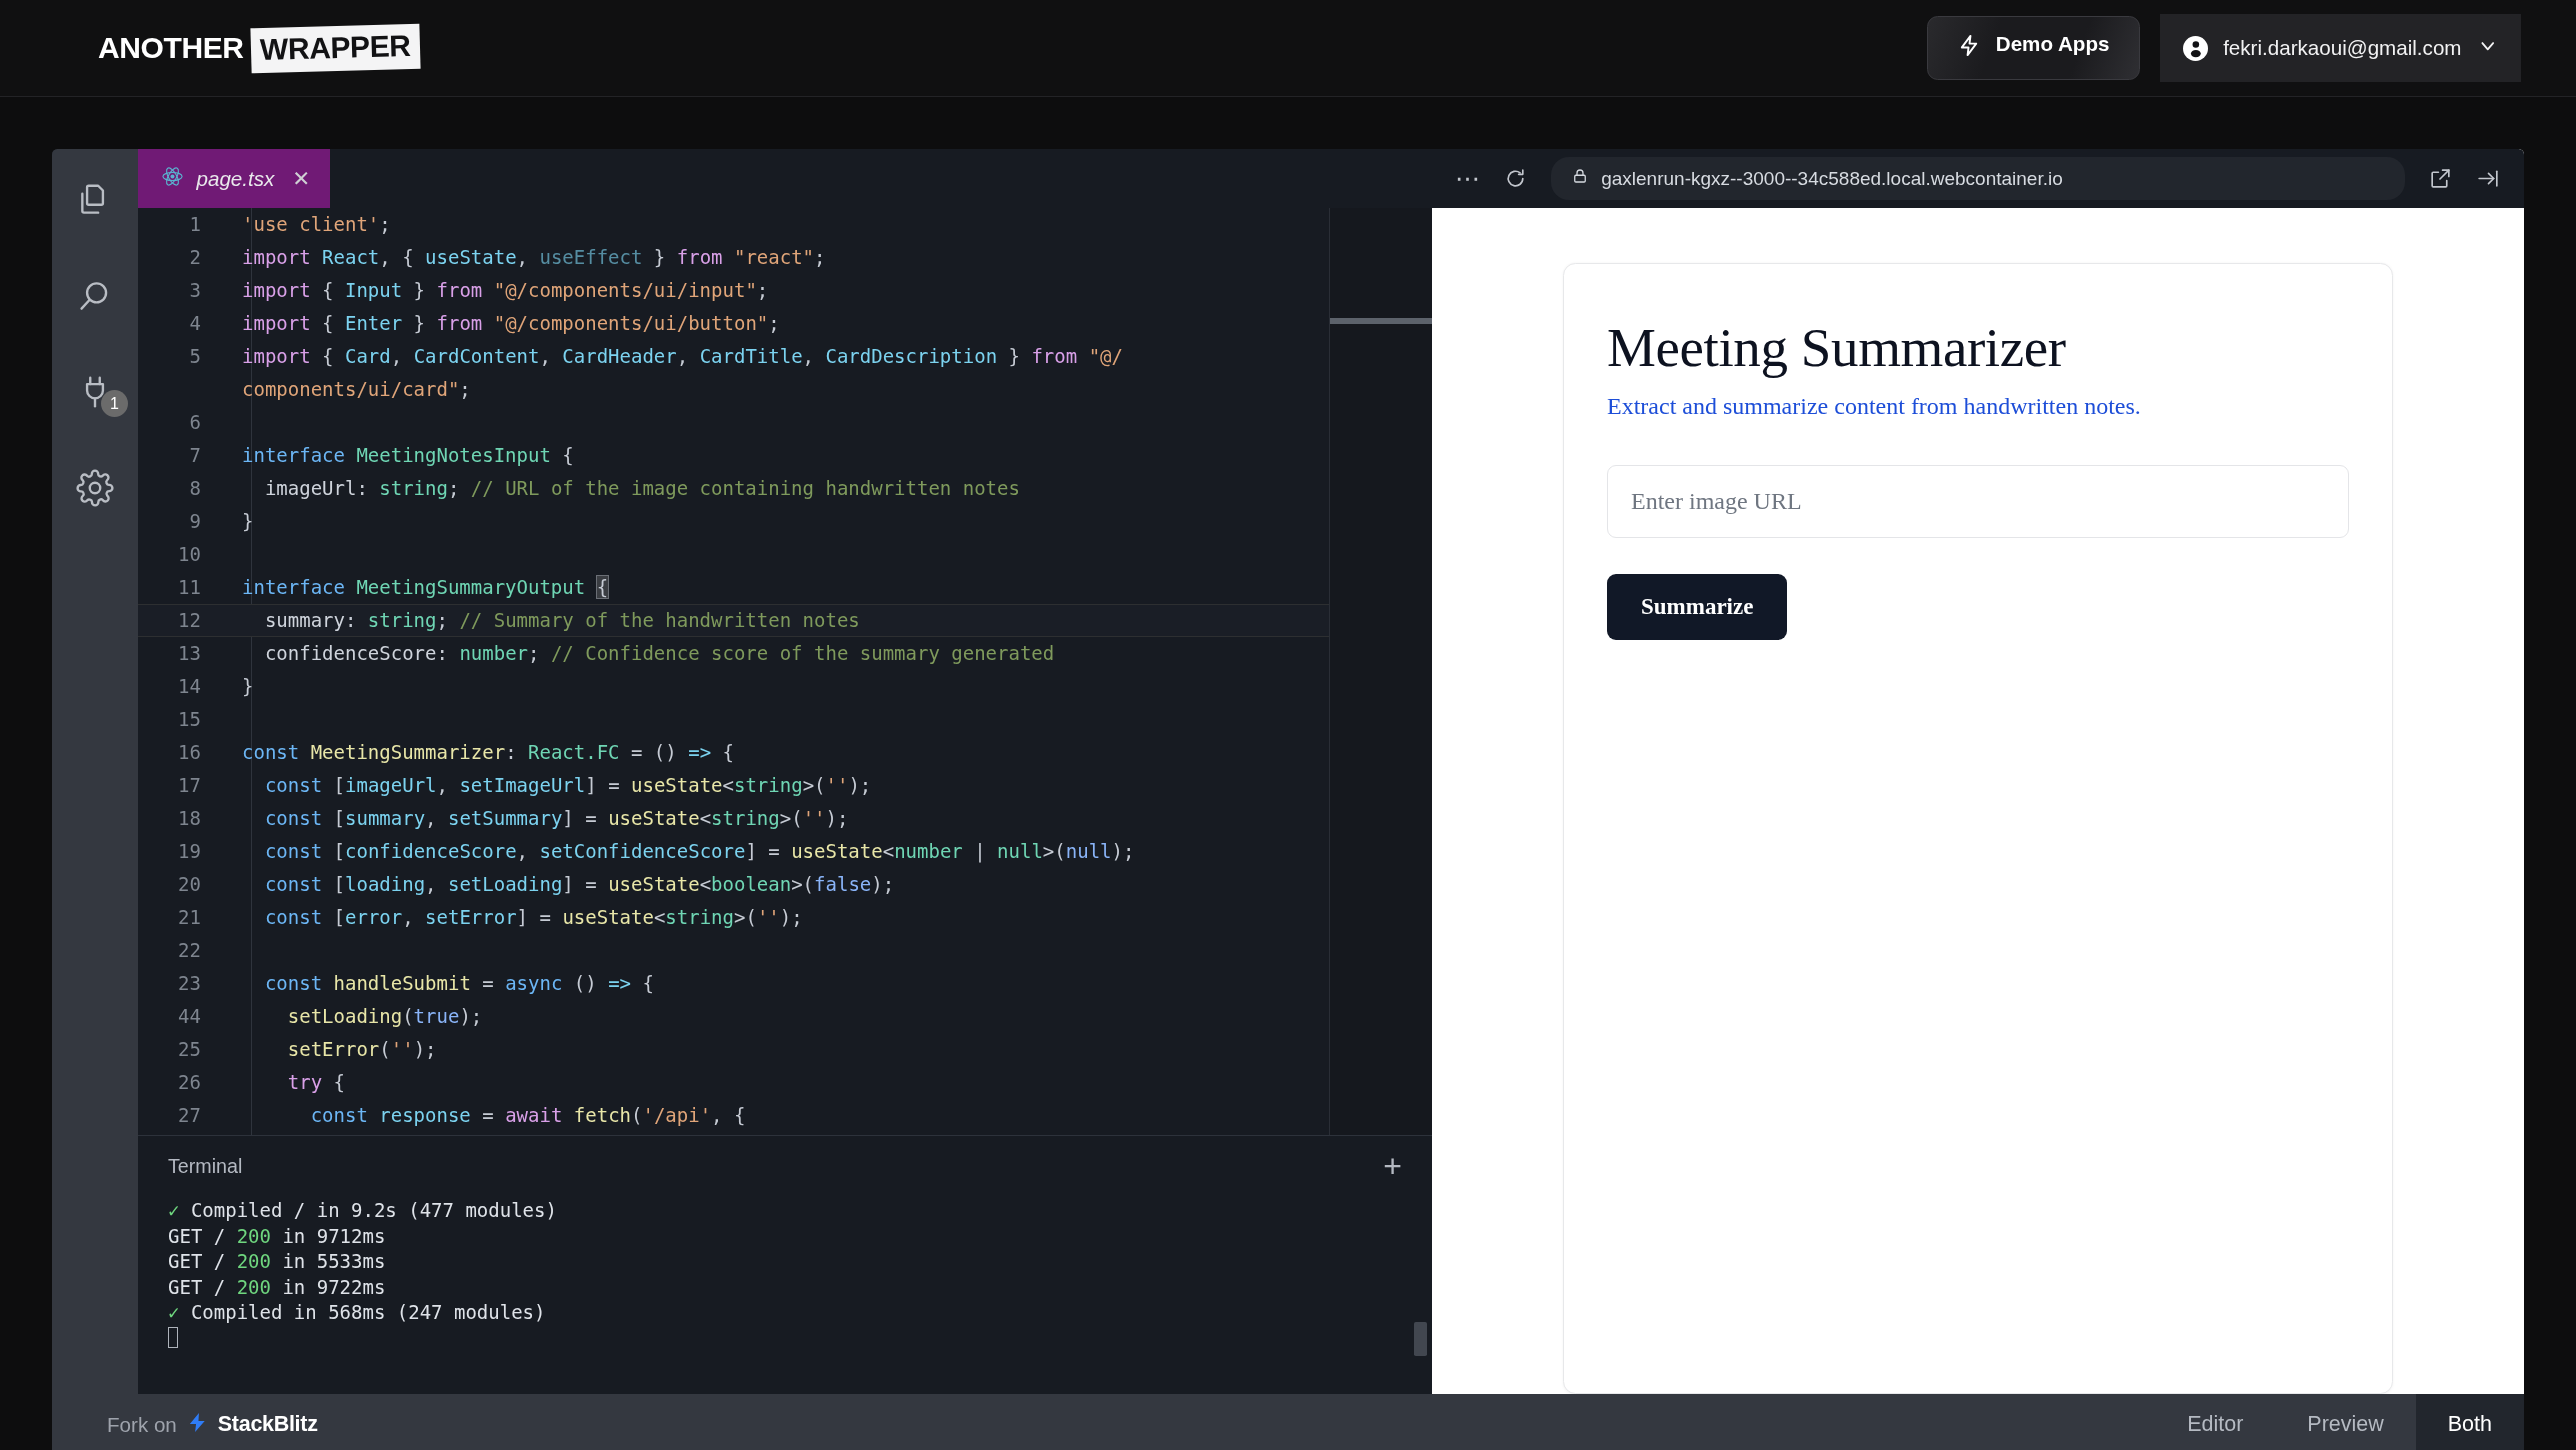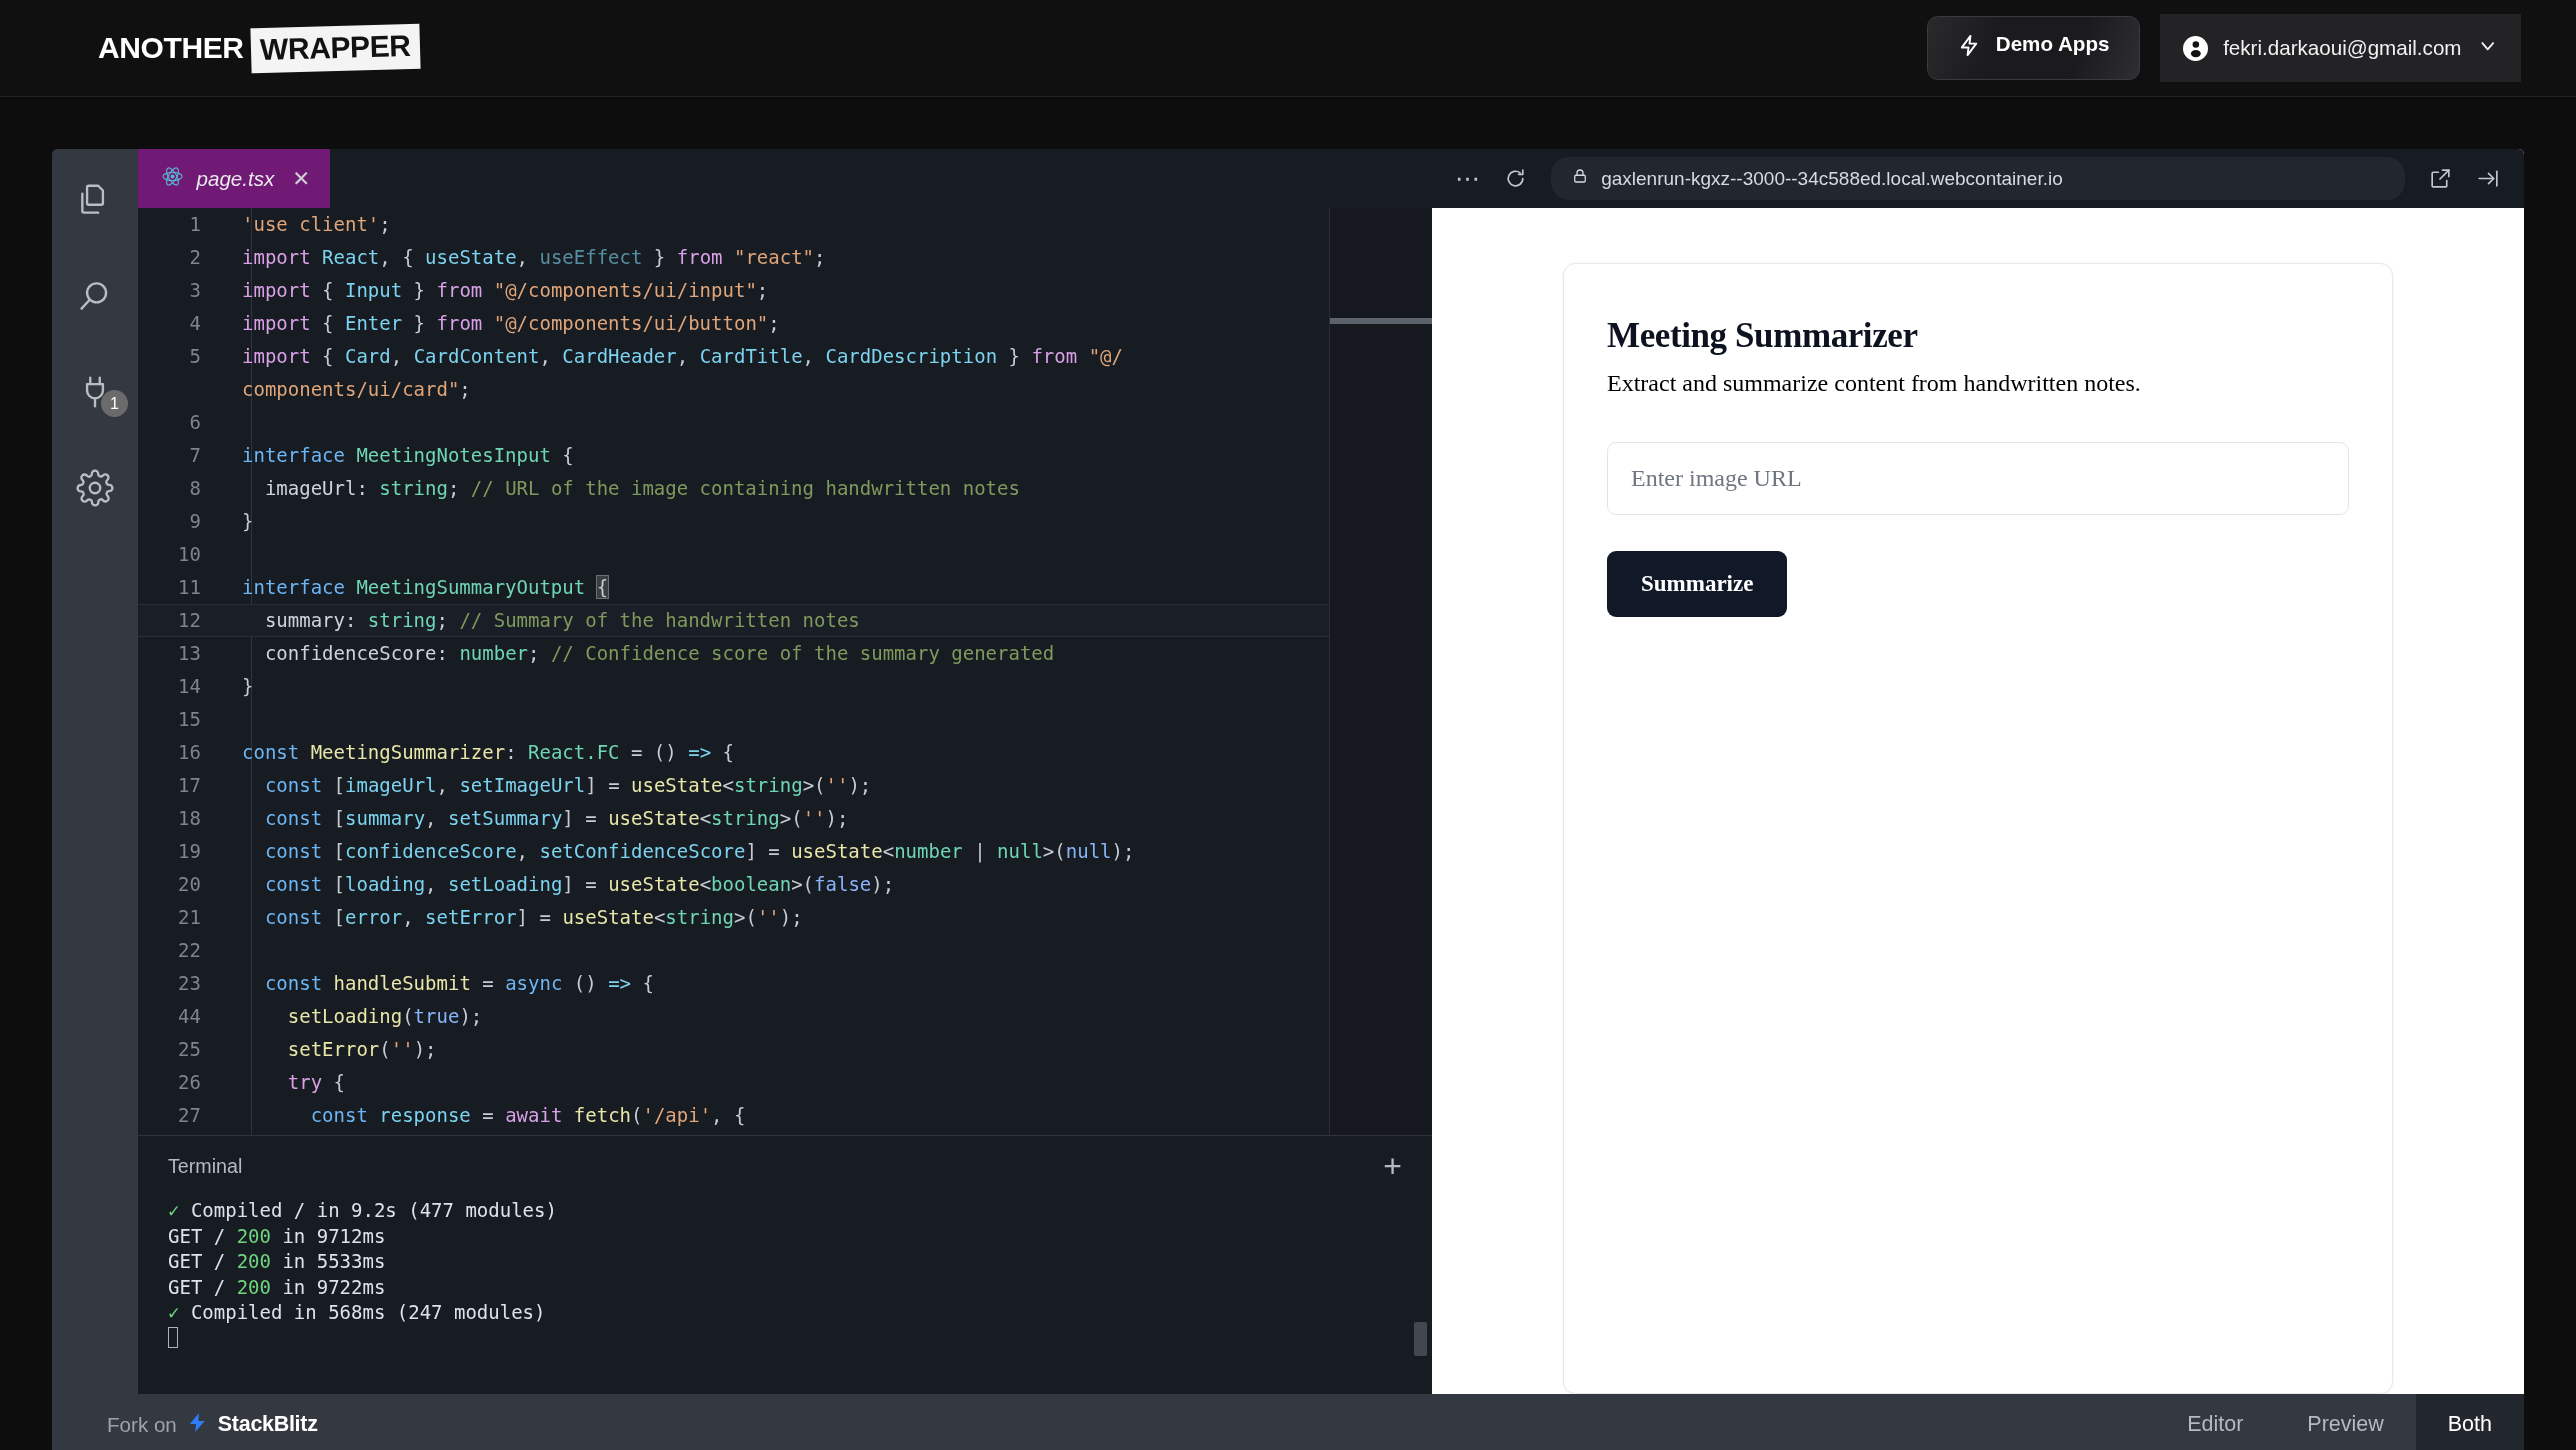--- a/index.html
+++ b/index.html
@@ -291,29 +291,29 @@
   .app-card {
     width: 830px;
     background: #fff;
     border: 0.9px solid #e7e8ea;
     border-radius: 12.5px;
     box-shadow: 0 0.9px 2.7px rgba(0,0,0,.05);
     padding: 52px 43px 48px 43px;
     font-family: "Liberation Serif", serif;
   }
   .app-title {
-    font-size: 35px;
-    font-weight: 700;
+    font-size: 55px;
+    font-weight: 400;
     color: #0d1220;
     letter-spacing: -0.4px;
   }
   .app-desc {
     margin-top: 14.3px;
     font-size: 24px;
-    color: #000000;
+    color: #1d4ed8;
   }
   .app-input {
     margin-top: 45px;
     width: 100%;
     height: 73px;
     border: 0.9px solid #e4e5e8;
     border-radius: 9px;
     padding: 0 23px;
     font-size: 24px;
     color: #111;

